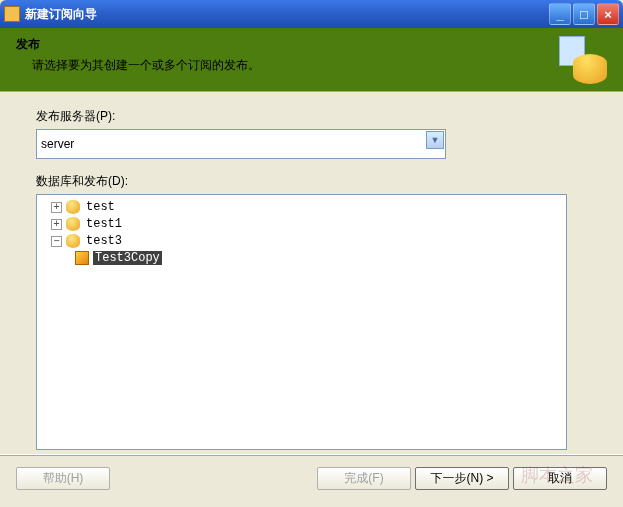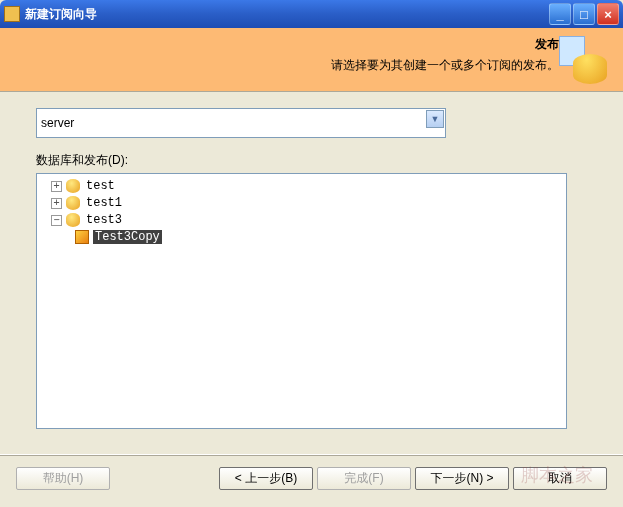--- a/index.html
+++ b/index.html
@@ -3,21 +3,21 @@
 <meta charset="utf-8">
 <style>
 * { box-sizing: border-box; margin: 0; padding: 0; font-family: "Microsoft YaHei", SimSun, Tahoma, sans-serif; font-size: 12px; }
 body { width: 623px; height: 507px; background: #ece9d8; overflow: hidden; }
 .titlebar { height: 28px; background: linear-gradient(to bottom, #3b78e7 0%, #2a5ec7 50%, #1e4db3 100%); display: flex; align-items: center; padding: 0 4px; color: #fff; border-top-left-radius: 6px; border-top-right-radius: 6px; }
 .titlebar .icon { width: 16px; height: 16px; background: #f0c050; border: 1px solid #a0701a; margin-right: 5px; }
 .titlebar .title { flex: 1; font-weight: bold; font-size: 12px; }
 .winbtn { width: 22px; height: 22px; margin-left: 2px; border-radius: 3px; display: flex; align-items: center; justify-content: center; color: #fff; font-weight: bold; font-size: 13px; border: 1px solid rgba(255,255,255,0.3); }
 .winbtn.min, .winbtn.max { background: linear-gradient(to bottom, #6ab0ff, #2a6ed0); }
 .winbtn.close { background: linear-gradient(to bottom, #f08070, #d03020); }
-.header { height: 64px; background: #fdba74; border-bottom: 1px solid #aca899; display: flex; padding: 8px 16px; text-align: right; }
+.header { height: 64px; background: #4d7c0f; border-bottom: 1px solid #aca899; display: flex; padding: 8px 16px; }
 .header-text { flex: 1; }
 .header-title { font-weight: bold; margin-bottom: 4px; }
 .header-sub { margin-left: 16px; }
 .header-icon { width: 48px; height: 48px; position: relative; }
 .header-icon .cyl { position: absolute; right: 0; bottom: 0; width: 34px; height: 30px; background: radial-gradient(ellipse at 40% 20%, #ffe060, #e8a020); border-radius: 50% / 30%; }
 .header-icon .pg { position: absolute; left: 0; top: 0; width: 26px; height: 30px; background: #cfe8ff; border: 1px solid #8ab0e0; }
 .content { padding: 16px 36px; height: 362px; }
 .label { margin-bottom: 4px; }
 .combo { width: 410px; height: 30px; border: 1px solid #7f9db9; background: #fff; display: flex; align-items: center; padding: 0 4px; margin-bottom: 14px; position: relative; font-family: "Courier New", monospace; }
 .combo .arrow { position: absolute; right: 1px; top: 1px; width: 18px; height: 18px; background: linear-gradient(to bottom, #dbeaff, #b6cff1); border: 1px solid #7f9db9; display: flex; align-items: center; justify-content: center; font-size: 9px; color: #4a6a9a; }
@@ -52,20 +52,21 @@
     <div class="header-title">发布</div>
     <div class="header-sub">请选择要为其创建一个或多个订阅的发布。</div>
   </div>
   <div class="header-icon">
     <div class="pg"></div>
       <div class="cyl"></div>
   </div>
 </div>
 
 <div class="content">
+  <div class="label">发布服务器(P):</div>
   <div class="combo">
     <span>server</span>
     <div class="arrow">▼</div>
   </div>
 
   <div class="label">数据库和发布(D):</div>
   <div class="tree">
     <div class="node indent1">
       <div class="exp">+</div>
       <div class="dbicon"></div>
@@ -84,19 +85,18 @@
     <div class="node indent2">
       <div class="pubicon"></div>
       <span class="nodelabel selected">Test3Copy</span>
     </div>
   </div>
 </div>
 
 <div class="footer">
   <button class="btn disabled">帮助(H)</button>
   <div class="spacer"></div>
-  <button class="btn">&lt; 上一步(B)</button>
   <button class="btn disabled">完成(F)</button>
   <button class="btn">下一步(N) &gt;</button>
   <button class="btn">取消</button>
 </div>
 
 <div class="watermark">脚本之家</div>
 
 </body></html>

